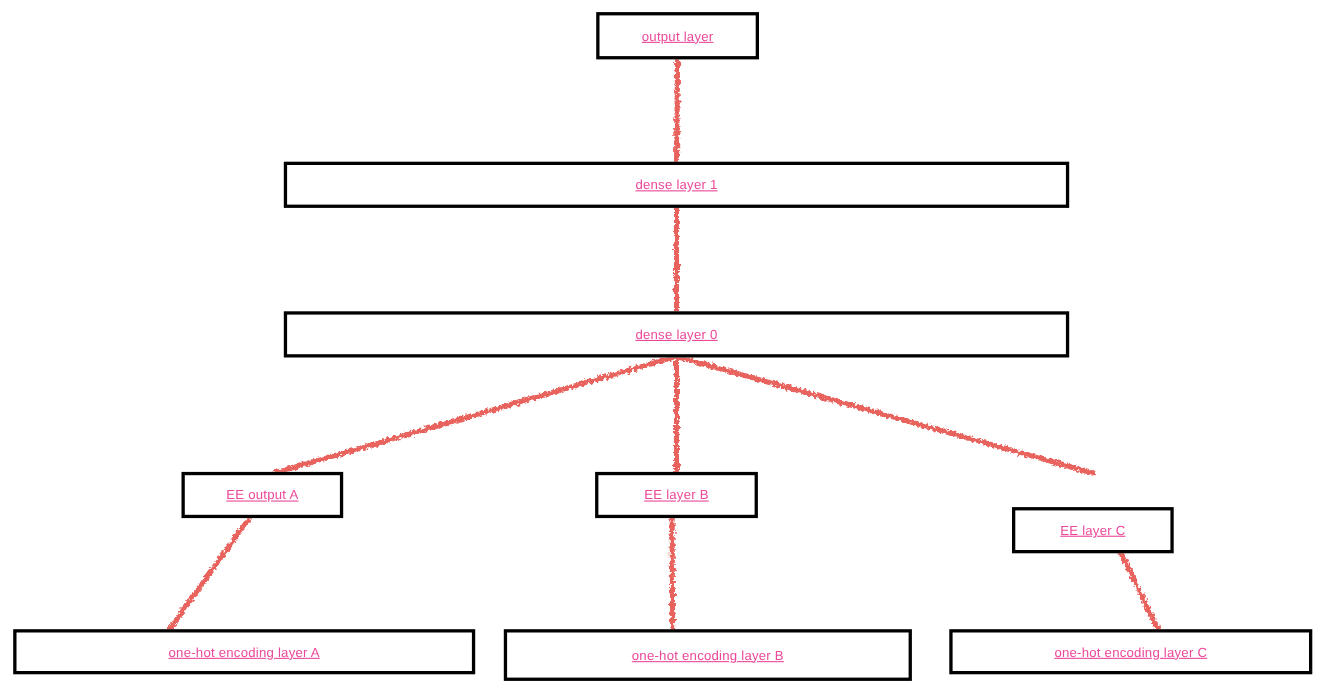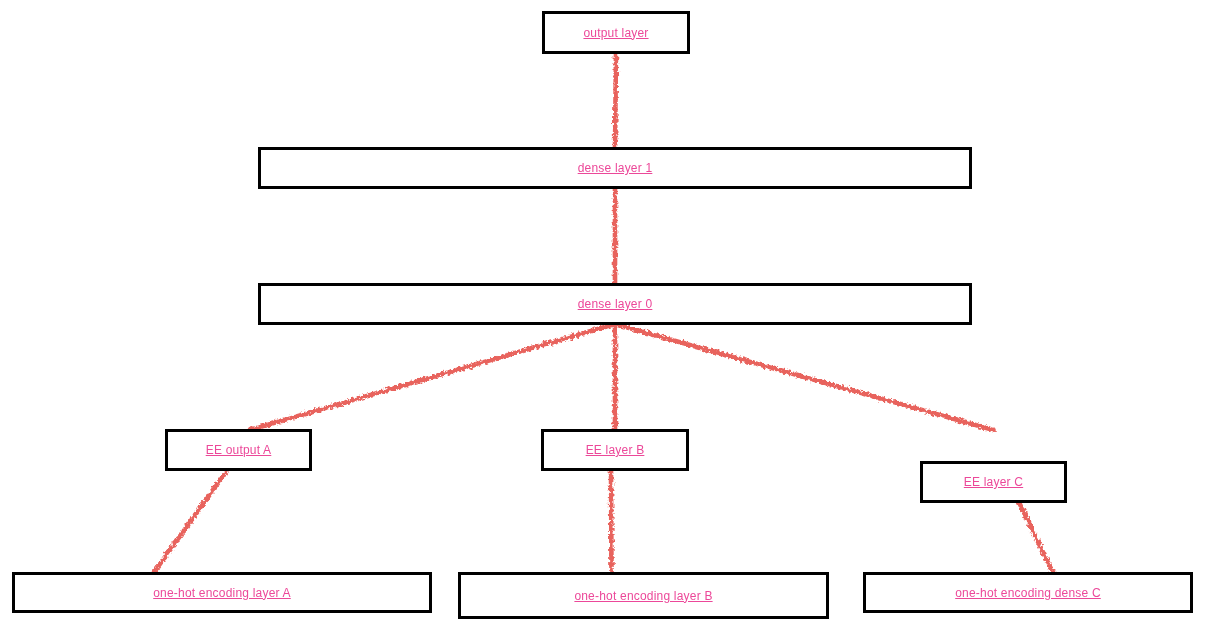--- a/index.html
+++ b/index.html
@@ -80,15 +80,15 @@
   <div class="node" id="node-eeA">EE output A</div>
 
   <div class="node" id="node-eeB">EE layer B</div>
 
   <div class="node" id="node-eeC">EE layer C</div>
 
   <div class="node" id="node-onehotA">one-hot encoding layer A</div>
 
   <div class="node" id="node-onehotB">one-hot encoding layer B</div>
 
-  <div class="node" id="node-onehotC">one-hot encoding dense C</div>
+  <div class="node" id="node-onehotC">one-hot encoding layer C</div>
 
 </div>
 
 </body></html>

